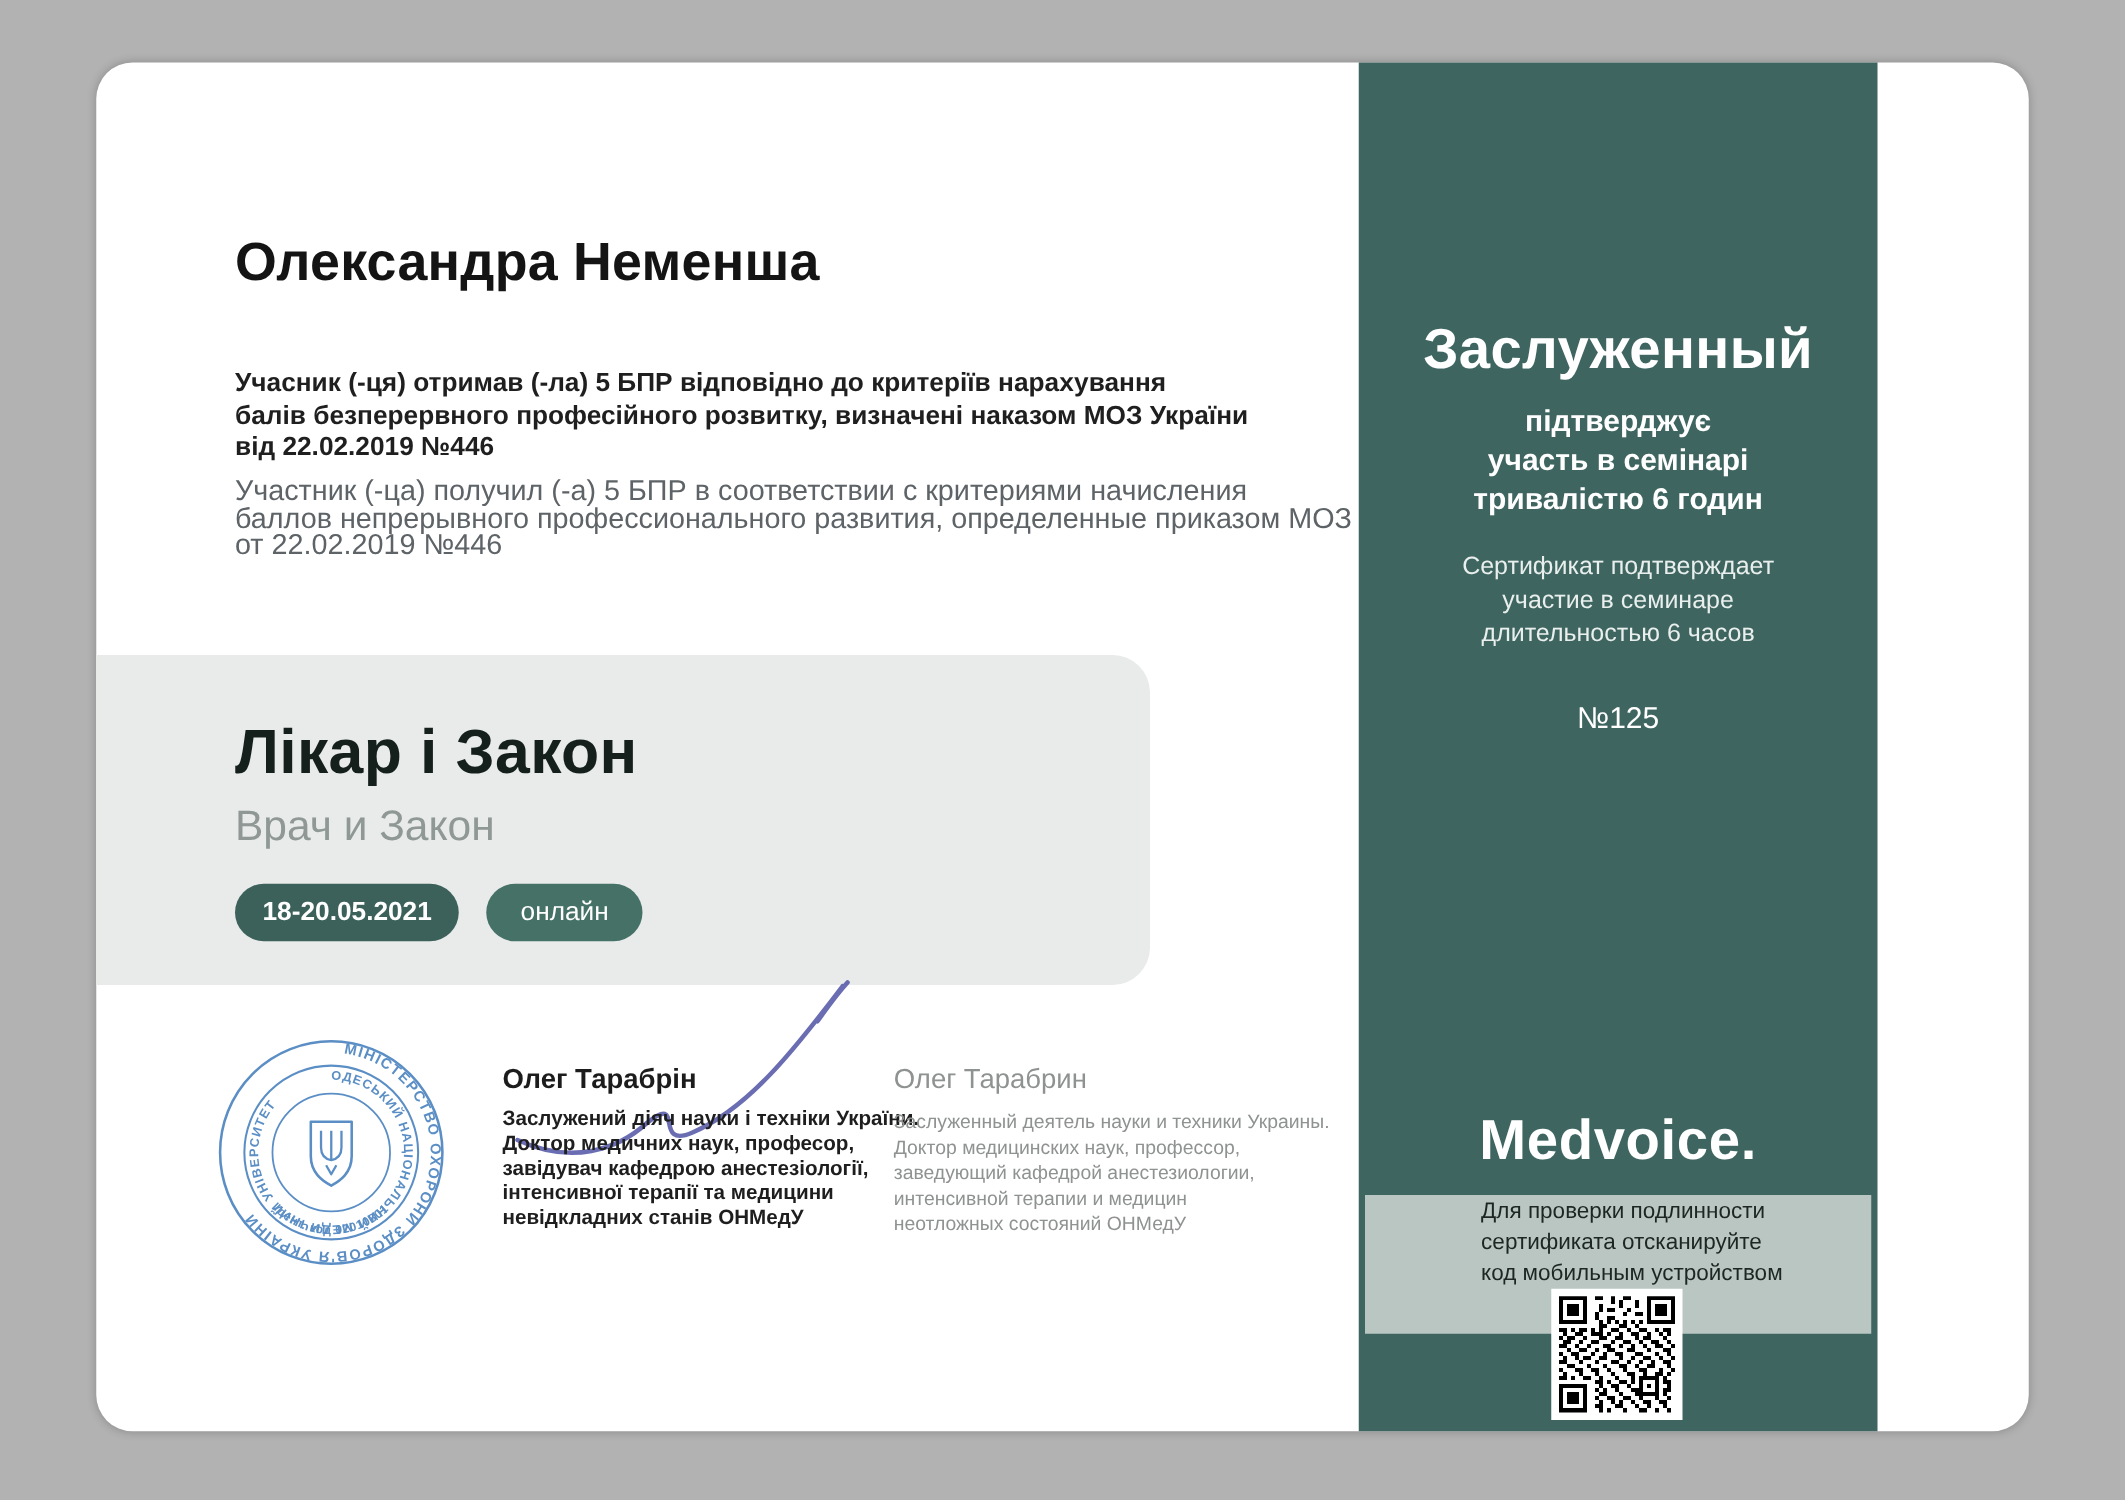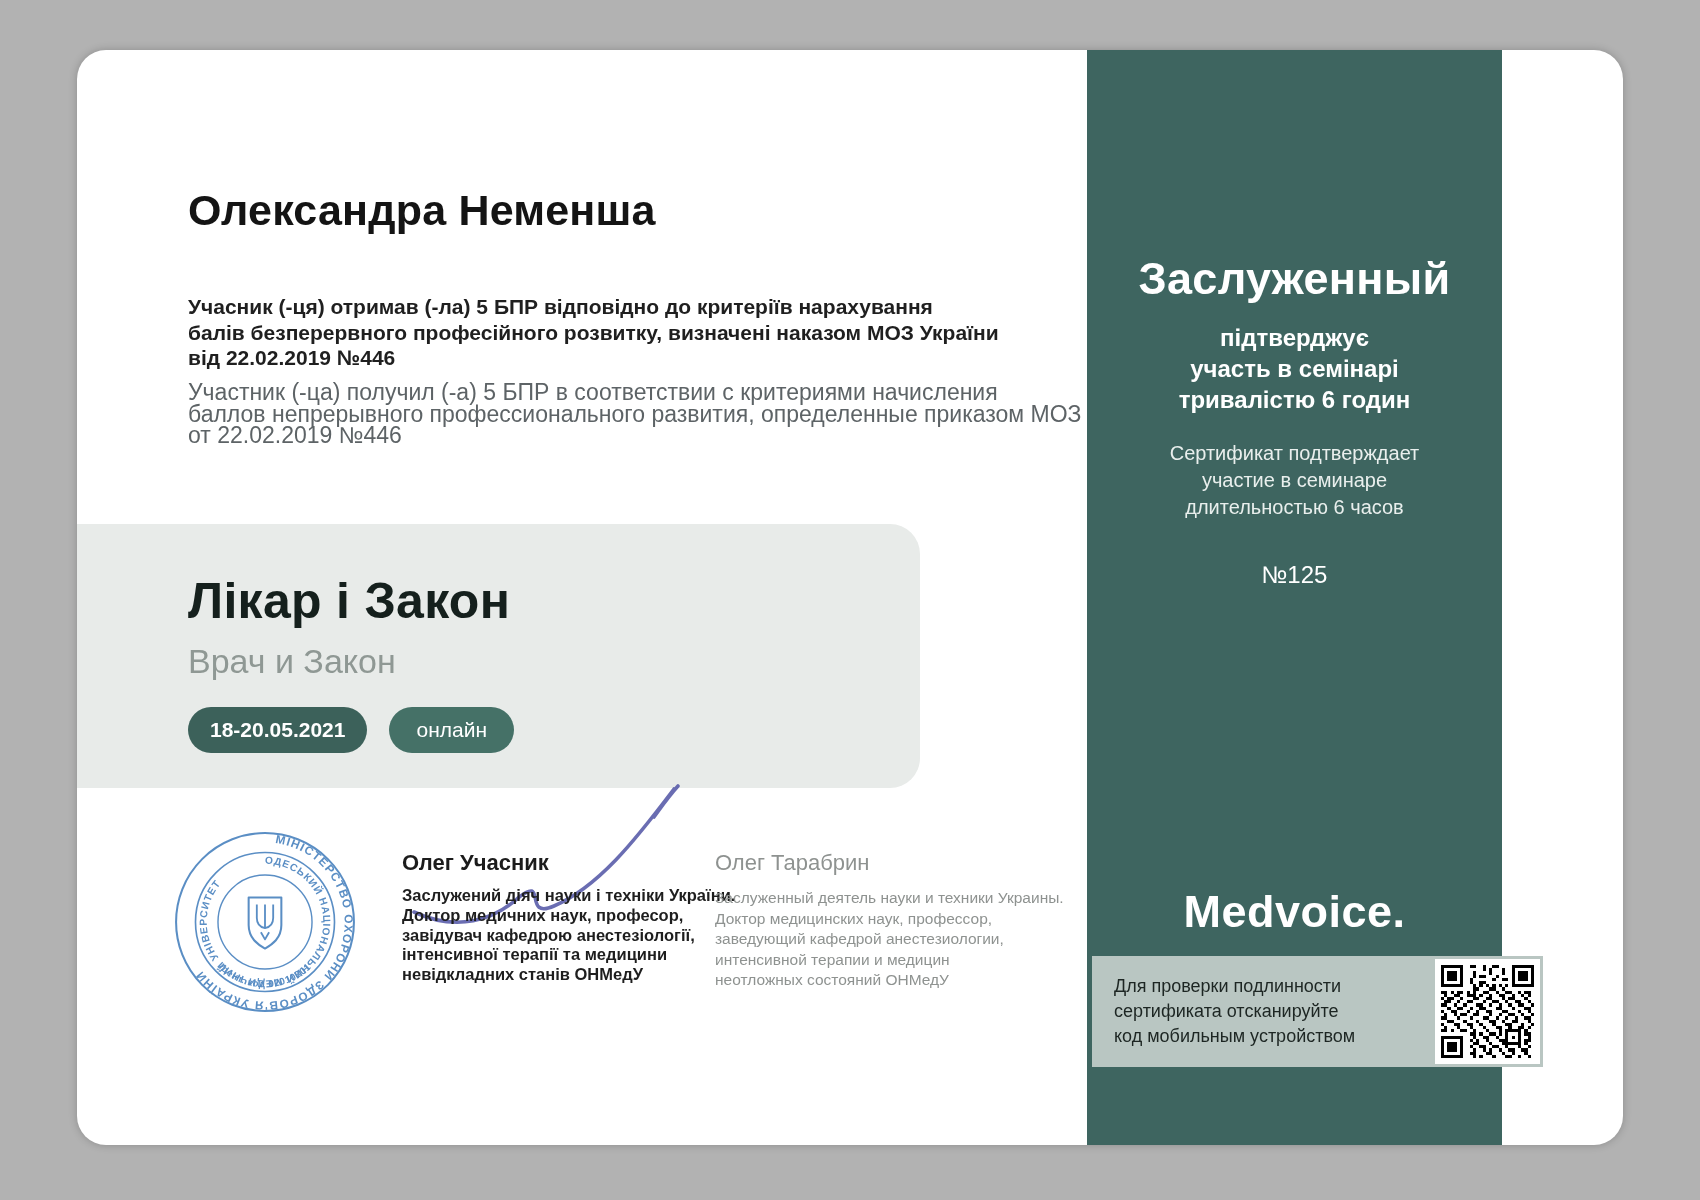--- a/index.html
+++ b/index.html
@@ -32,21 +32,21 @@
 
   
   .panel{left:1010px;top:0;width:415px;height:1095px;background:#3e6560;}
   .panel .center{left:0;width:100%;text-align:center;color:#ffffff;}
   .panel-title{top:203px;font-size:45px;font-weight:700;letter-spacing:.3px;}
   .panel-ua{top:272px;font-size:24px;font-weight:700;line-height:31px;white-space:pre-line;}
   .panel-ru{top:390px;font-size:20px;line-height:27px;color:#e9efed !important;white-space:pre-line;}
   .panel-number{top:511px;font-size:24px;}
   .brand{top:836px;font-size:45px;font-weight:700;letter-spacing:.5px;}
 
-  .qr-box{left:5px;top:906px;width:451px;height:111px;background:#b9c6c2;display:flex;align-items:center;}
+  .qr-box{left:5px;top:906px;width:405px;height:111px;background:#b9c6c2;display:flex;align-items:center;flex-direction:column;}
   .qr-caption{flex:1;padding-left:22px;font-size:18px;line-height:25px;color:#1d2623;white-space:pre-line;}
   .qr{width:105px;height:105px;background:#ffffff;margin-right:3px;padding:6px;box-sizing:border-box;flex:0 0 auto;}
   .qr svg{display:block;width:93px;height:93px;}
 </style>
 </head>
 <body>
 
 <div class="page">
   <div class="card">
 
@@ -92,21 +92,21 @@
         <path d="M90,73 v23" stroke-width="1.8"></path>
         <path d="M86,100 l4,7 l4,-7" stroke-width="1.8"></path>
       </g>
     </svg>
 
     <svg class="abs signature" viewBox="0 0 290 175">
       <path d="M12,150 C55,170 92,158 116,136 C146,112 120,158 152,144 C196,125 232,80 272,27
                M252,55 C260,44 266,35 276,24" fill="none" stroke="#5053a5" stroke-width="3.6" stroke-linecap="round" opacity="0.85"></path>
     </svg>
 
-    <div class="abs signer-ua-name">Олег Учасник</div>
+    <div class="abs signer-ua-name">Олег Тарабрін</div>
     <div class="abs signer-ua-creds">Заслужений діяч науки і техніки України.
 Доктор медичних наук, професор,
 завідувач кафедрою анестезіології,
 інтенсивної терапії та медицини
 невідкладних станів ОНМедУ</div>
     <div class="abs signer-ru-name">Олег Тарабрин</div>
     <div class="abs signer-ru-creds">Заслуженный деятель науки и техники Украины.
 Доктор медицинских наук, профессор,
 заведующий кафедрой анестезиологии,
 интенсивной терапии и медицин

